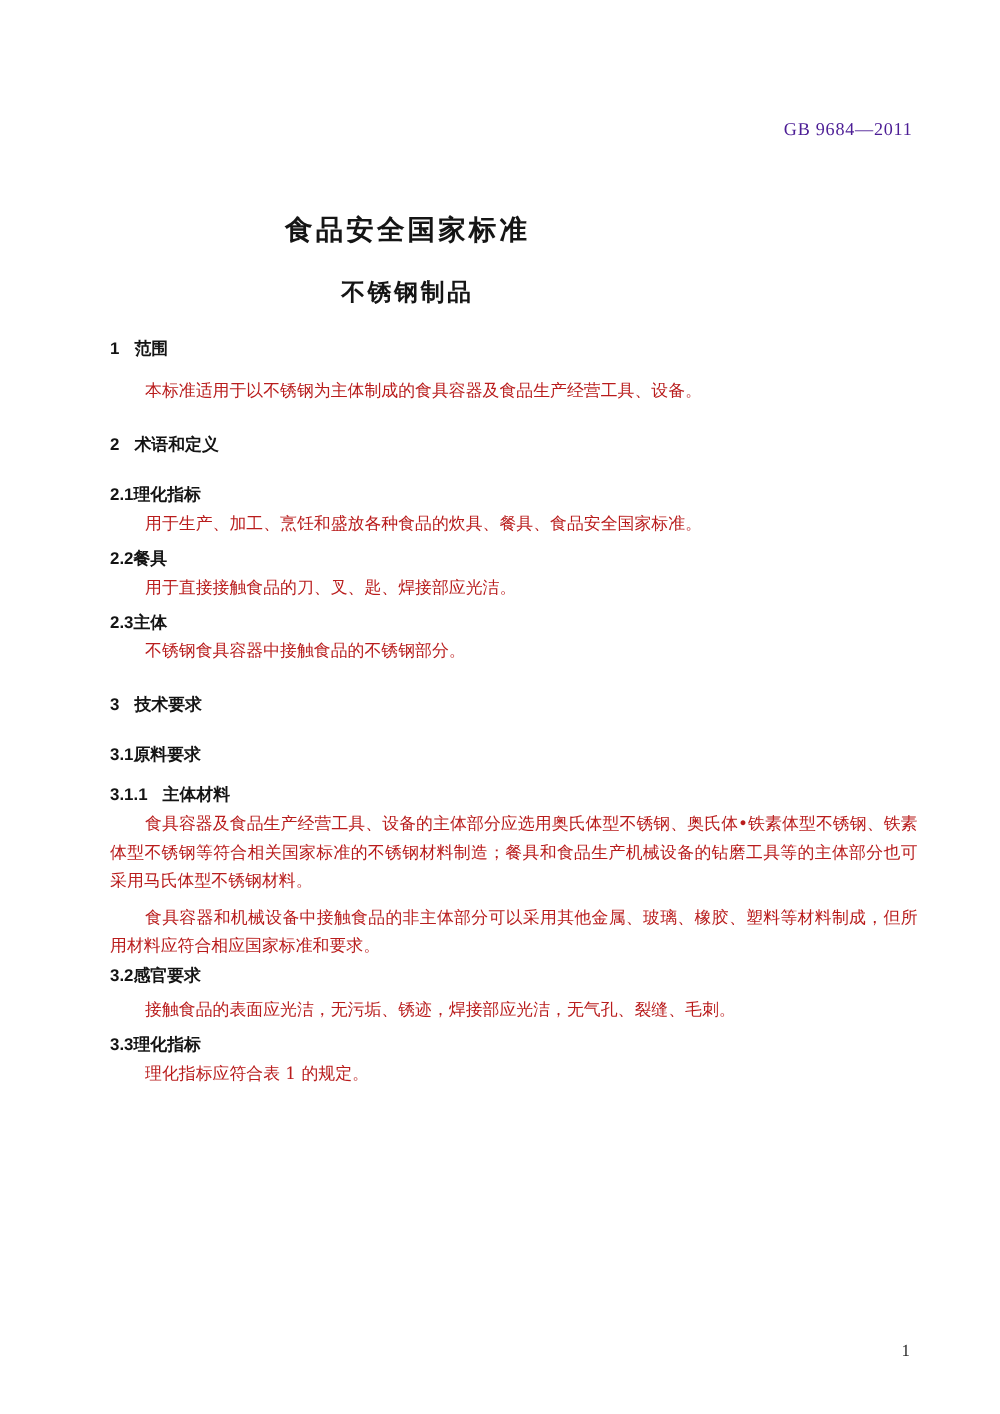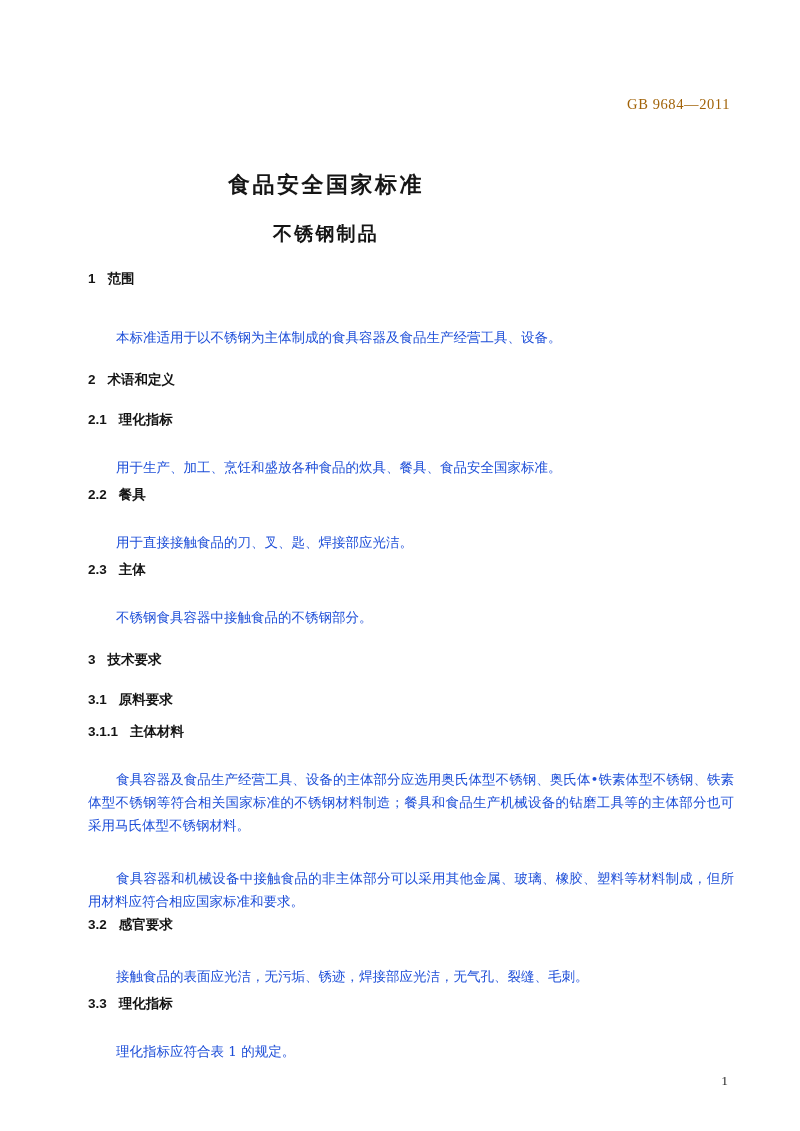--- a/index.html
+++ b/index.html
@@ -23,21 +23,21 @@
   }
 
   
   .doc-header {
     position: absolute;
     top: 96px;
     right: 70px;
     font-family: "Liberation Serif", "DejaVu Serif", serif;
     font-size: 14.5px;
     letter-spacing: 0.6px;
-    color: #a16207;
+    color: #4c1d95;
     white-space: pre;
   }
 
   
   .title-block {
     position: absolute;
     top: 172px;
     left: 0;
     width: 652px;
     text-align: center;
@@ -77,33 +77,32 @@
   .sec-num {
     font-family: "Liberation Sans", "DejaVu Sans", sans-serif;
     font-weight: bold;
   }
 
   
   .h1 { font-size: 13.5px; margin-top: 0; }
   .h1 .sec-num { margin-right: 12px; }
 
   .h2 { font-size: 13.5px; }
-  .h2 .sec-num { margin-right: 12px; }
+  .h2 .sec-num { }
 
   .h3 { font-size: 13.5px; }
   .h3 .sec-num { margin-right: 12px; }
 
   .para {
     font-family: "DejaVu Serif", "Liberation Serif", serif;
     font-size: 13.5px;
     line-height: 23px;
-    color: #1d4ed8;
+    color: #b91c1c;
     text-align: justify;
     text-justify: inter-ideograph;
-    margin-top: 24px;
   }
   .para.indent {
     text-indent: 28px;
   }
 
   
   .gap-lg  { height: 22px; }
   .gap-md  { height: 14px; }
   .gap-sm  { height: 7px; }
   .gap-xs  { height: 3px; }

